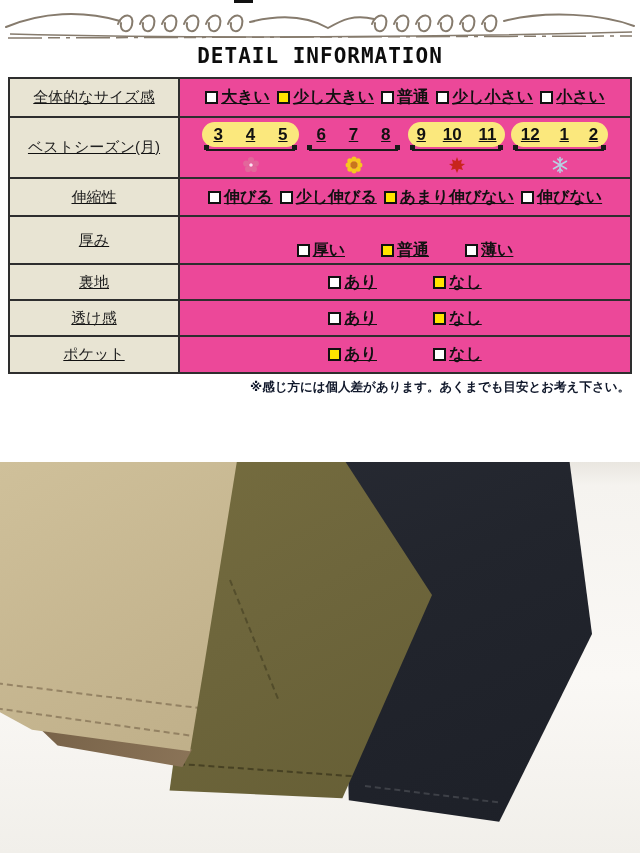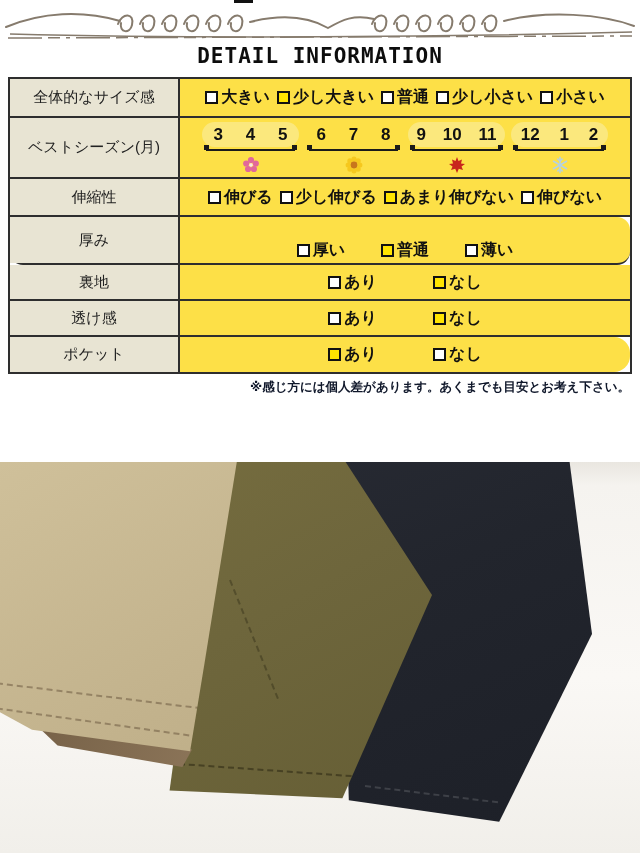--- a/index.html
+++ b/index.html
@@ -8,35 +8,35 @@
 
   .top-mark { position:absolute; top:0; left:234px; width:19px; height:3px; background:#111; }
 
   .flourish { display:block; margin:6px 2px 0; }
 
   .page-title { text-align:center; font-family:"DejaVu Sans Mono","Liberation Mono",monospace;
     font-weight:bold; font-size:21px; letter-spacing:1px; margin:2px 0 9px; color:#0d0d0d; }
 
   
   .detail-table { margin:0 8px; border:2px solid #2e2e2e; }
-  .t-row { display:flex; border-bottom:2px solid #2e2e2e; background:#fde047; }
+  .t-row { display:flex; border-bottom:2px solid #2e2e2e; background:#ec4899;text-decoration:underline; }
   .t-row:last-child { border-bottom:none; }
   .t-label { width:170px; flex:none; background:#e8e4d3; border-right:2px solid #2e2e2e;
     display:flex; align-items:center; justify-content:center; font-size:15px; color:#222;
     text-align:center; padding:2px 4px; }
   .t-value { flex:1; display:flex; flex-direction:column; align-items:center; justify-content:center; padding:2px 6px; }
 
   .options-row { display:flex; justify-content:center; width:100%; }
   .gap-s { gap:7px; } .gap-m { gap:36px;margin-top:21px; } .gap-l { gap:56px; }
   .opt { display:flex; align-items:center; font-weight:bold; font-size:16px; white-space:nowrap; }
   .cb { width:13px; height:13px; border:2px solid #111; background:#fff; display:inline-block; margin-right:3px; flex:none; }
   .cb.checked { background:#ffe400; }
 
   .h-size { min-height:39px; } .h-season { min-height:60px; } .h-std { min-height:36px; }
-  .h-stretch { min-height:38px; } .h-thick { min-height:35px;border-radius:13px; } .h-inner { min-height:58px; } .h-last { min-height:35px;border-radius:16px; }
+  .h-stretch { min-height:38px; } .h-thick { min-height:35px; } .h-inner { min-height:58px; } .h-last { min-height:35px; }
 
   
   .season-row { display:flex; justify-content:center; gap:6px; width:100%; padding-top:2px; }
   .season-group { width:97px; display:flex; flex-direction:column; align-items:center; }
   .months { display:flex; justify-content:space-around; align-items:center; width:100%; height:25px;
     font-weight:bold; font-size:17px; border-radius:13px; }
   .months.checked { background:#fbe87d; }
   .bracket { width:92%; height:7px; border-bottom:2px solid #1a1a1a; position:relative; margin-top:-3px; }
   .bracket::before, .bracket::after { content:""; position:absolute; bottom:-1px; width:5px; height:5px; background:#1a1a1a; }
   .bracket::before { left:-2px; } .bracket::after { right:-2px; }

